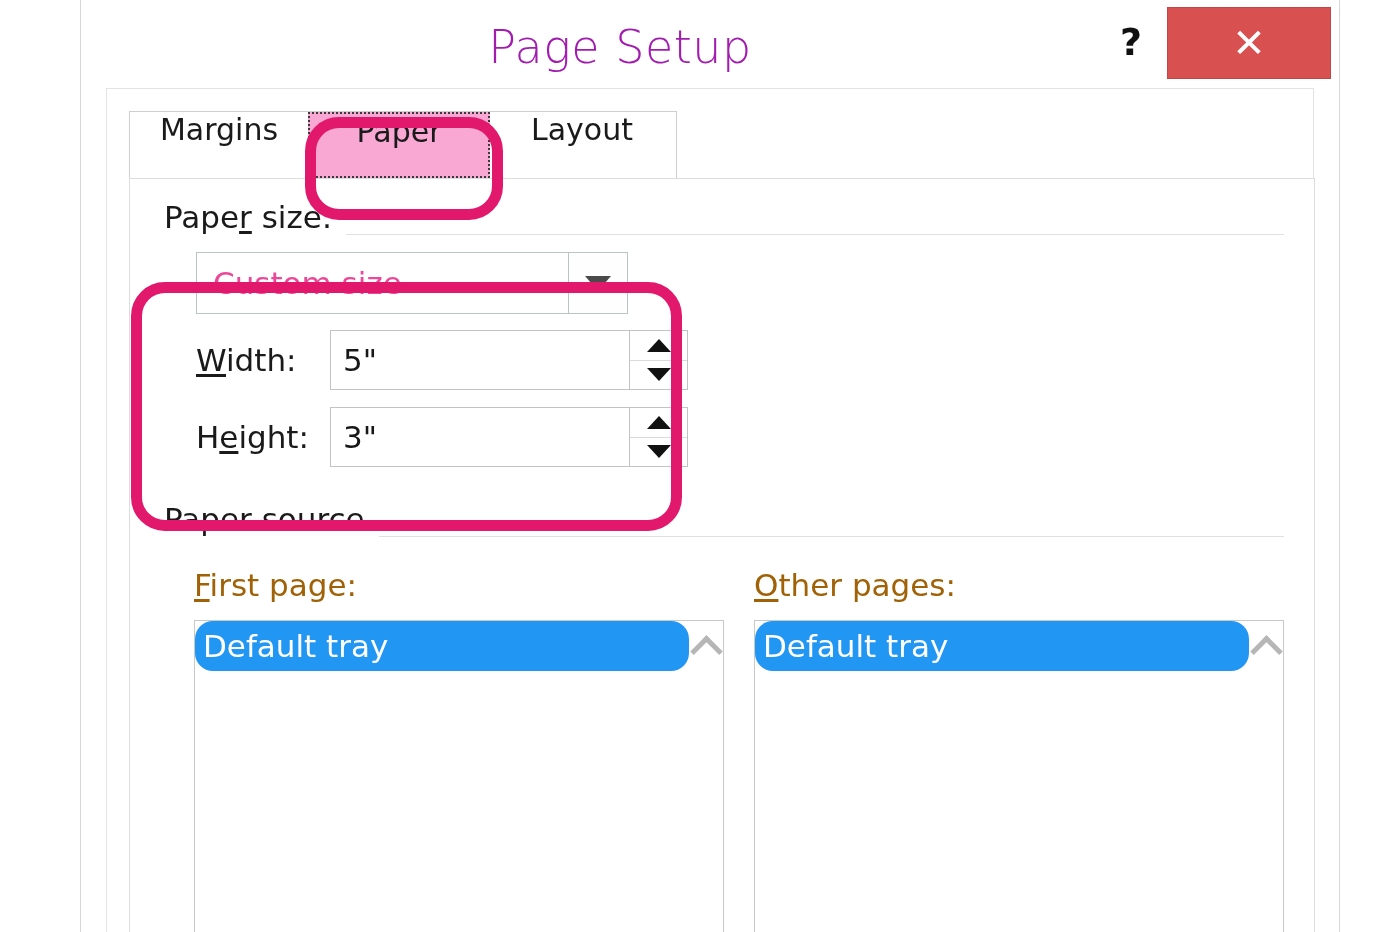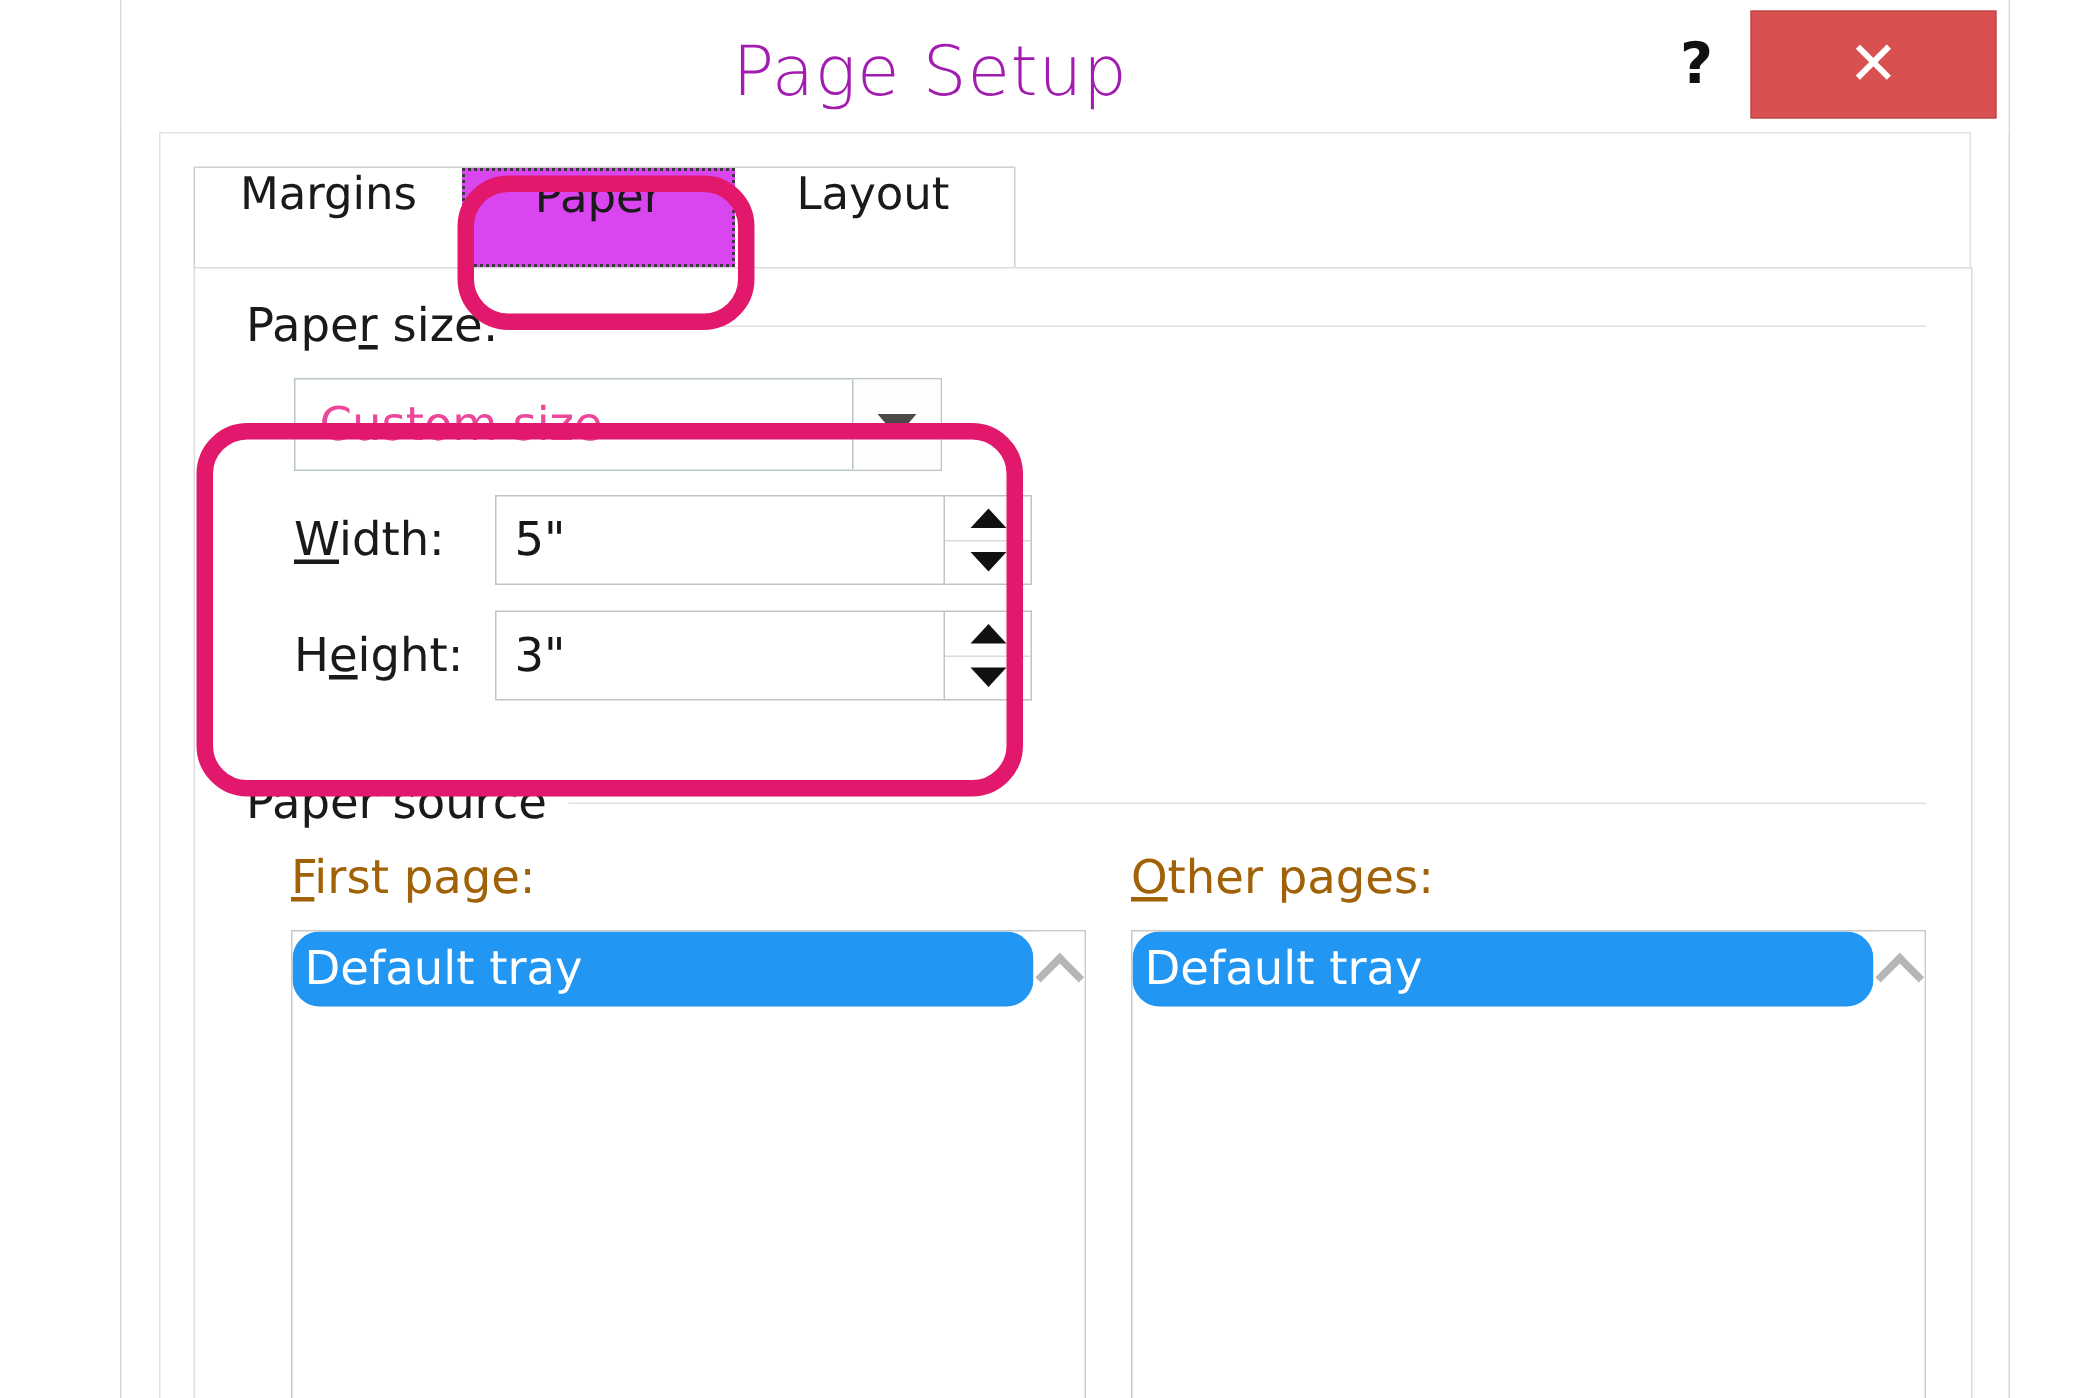--- a/index.html
+++ b/index.html
@@ -122,41 +122,41 @@
     box-sizing: border-box;
     cursor: pointer;
     position: relative;
     font-family: "DejaVu Sans", sans-serif;
   }
   .tab.t0 { width: 178px; }
   .tab.t1 { width: 182px; }
   .tab.t2 { width: 184px; }
   .tab.selected {
     border: 2px dotted #3a3a3a;
-    background: #d946ef;
+    background: #f9a8d4;
   }
 
   
   #tab-body {
     position: absolute;
     left: 22px;
     top: 89px;
     width: 1186px;
     height: 800px;
     border: 1px solid #dcdcdc;
     border-bottom: none;
     box-sizing: border-box;
     background: #ffffff;
   }
 
   
   .group-head {
     position: absolute;
     display: flex;
-    align-items: center;
+    align-items: flex-end;
     white-space: nowrap;
   }
   .group-head .g-label {
     font-size: 31px;
     color: #1a1a1a;
     padding-right: 14px;
     font-family: "DejaVu Sans", sans-serif;
   }
   .group-head .g-rule {
     height: 1px;
@@ -257,21 +257,21 @@
   .tri-dn {
     width: 0; height: 0;
     border-left: 12px solid transparent;
     border-right: 12px solid transparent;
     border-top: 13px solid #111;
   }
   #width-row  { left: 66px; top: 151px; }
   #height-row { left: 66px; top: 228px; }
 
   
-  #paper-source-head { left: 34px; top: 338px; width: 1120px; }
+  #paper-source-head { left: 34px; top: 322px; width: 1120px; }
   #paper-source-head .g-rule { flex: 1 1 auto; }
 
   .src-label {
     position: absolute;
     font-size: 31px;
     color: #a16207;
     font-family: "DejaVu Sans", sans-serif;
   }
   #first-page-label { left: 64px; top: 388px; }
   #other-pages-label { left: 624px; top: 388px; }

